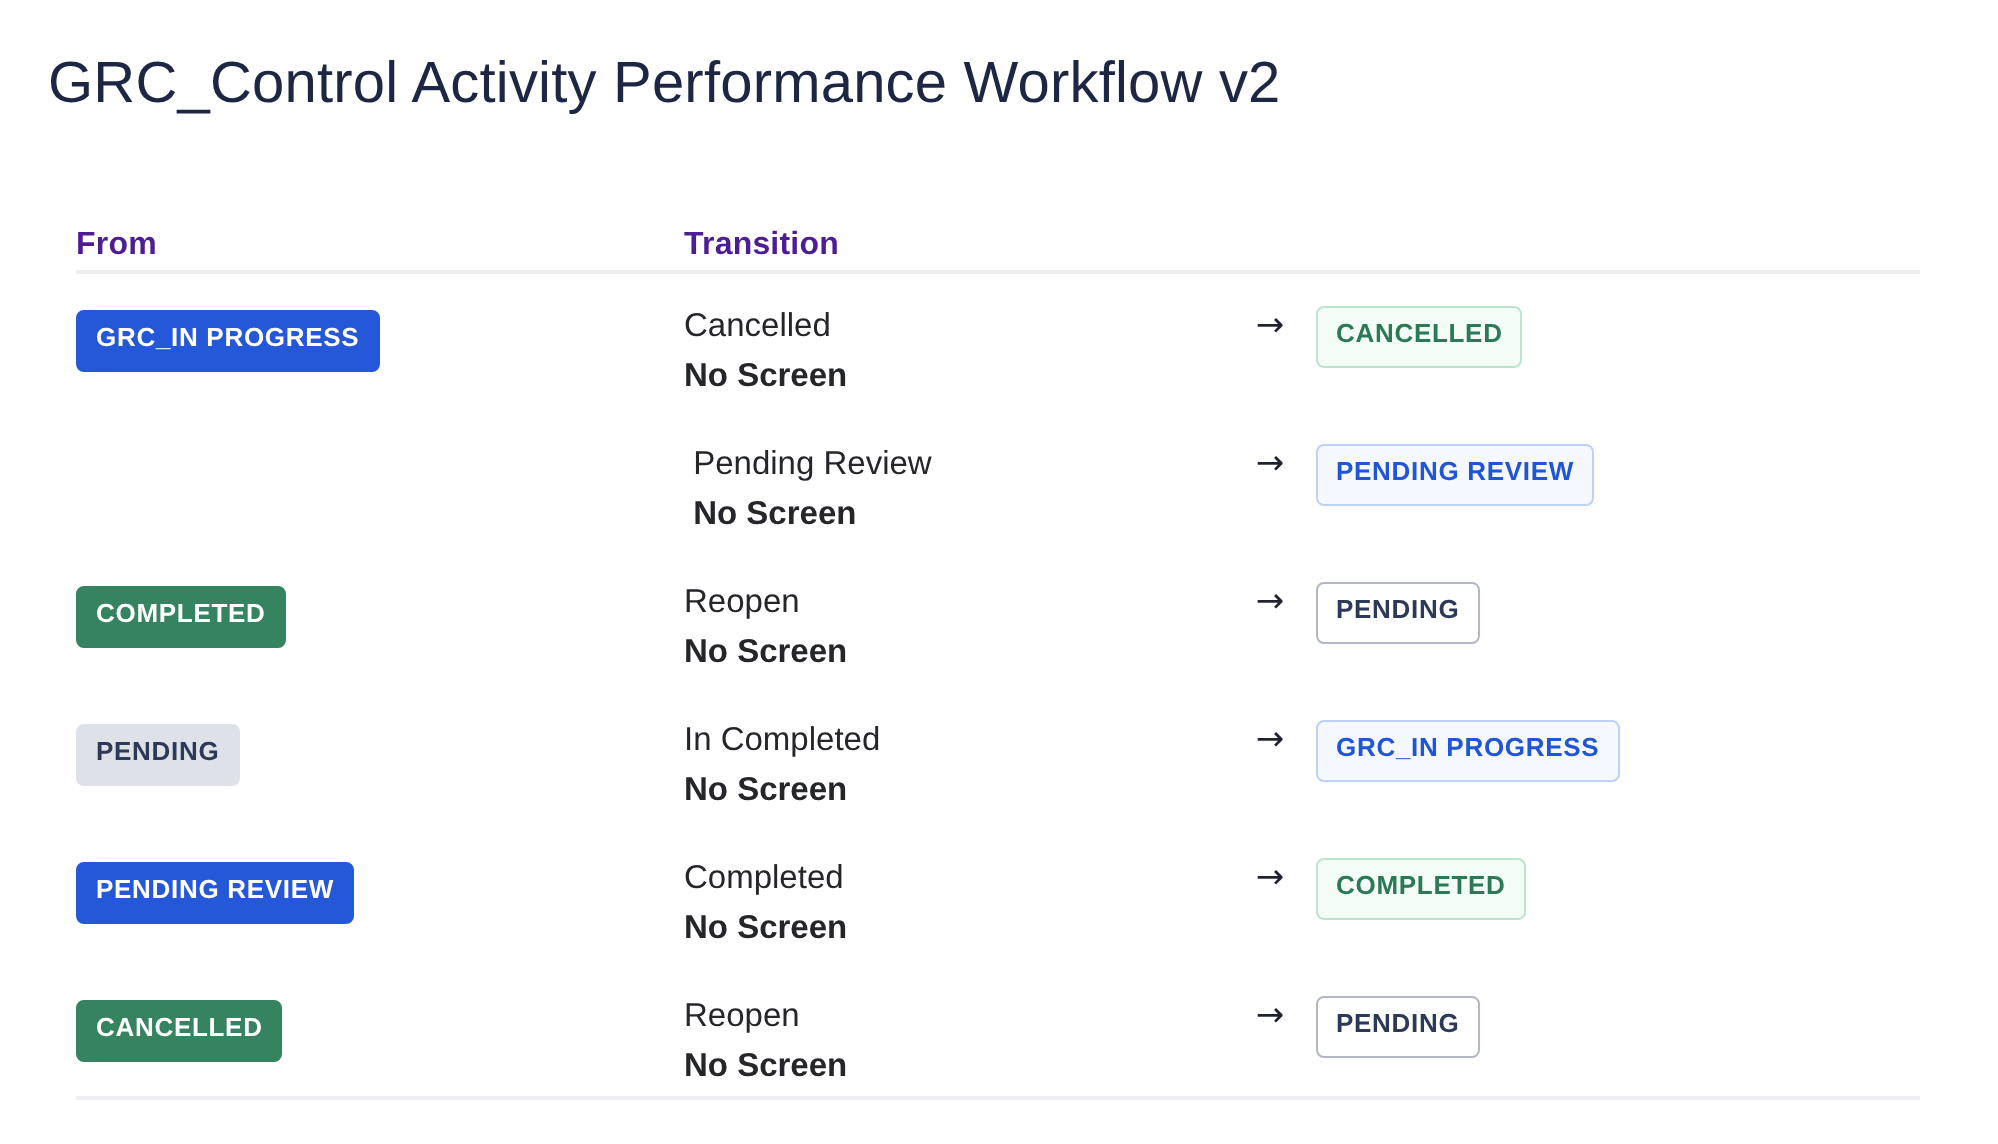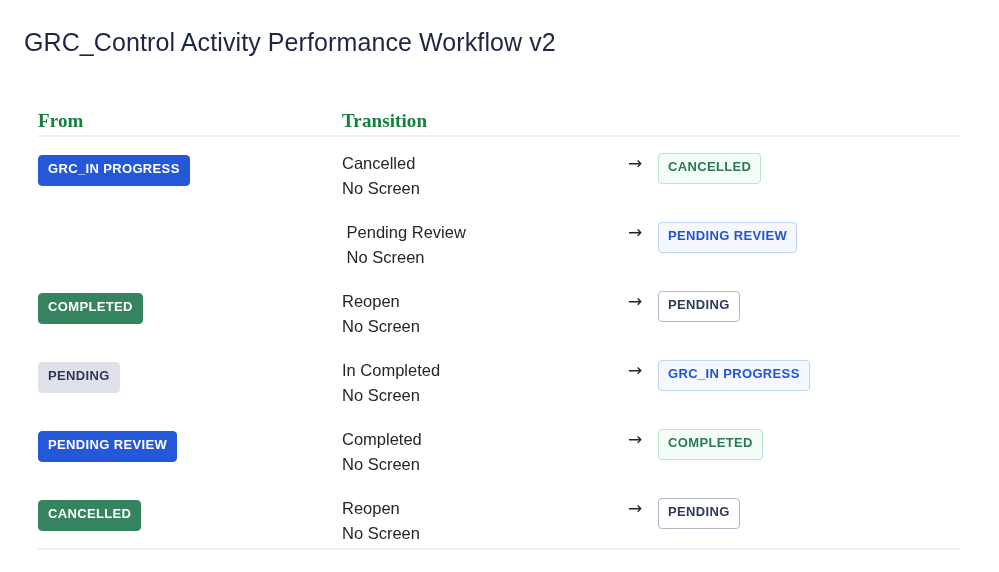--- a/index.html
+++ b/index.html
@@ -20,21 +20,21 @@
     width: 999px;
     height: 572px;
     box-sizing: border-box;
   }
 
   
   .page-title {
     position: absolute;
     left: 24px;
     top: 26px;
-    font-size: 25px;
+    font-size: 29px;
     line-height: 32px;
     font-weight: 400;
     color: #1d2642;
     letter-spacing: 0.1px;
     white-space: nowrap;
   }
 
   
   .wf-table {
     position: absolute;
@@ -48,25 +48,24 @@
     align-items: flex-end;
     height: 28px;
     border-bottom: 2px solid #eceef1;
     padding-bottom: 3px;
   }
   .wf-head .col-from   { width: 304px; }
   .wf-head .col-trans  { width: 316px; margin-top: 17px; }
   .wf-head .col-to     { flex: 1; }
 
   .col-label {
-    font-size: 19px;
+    font-size: 16px;
     font-weight: 700;
-    color: #15803d;
+    color: #4c1d95;
     letter-spacing: 0.1px;
-    font-family: Liberation Serif, serif;
   }
 
   .wf-row {
     display: flex;
     align-items: flex-start;
     min-height: 69px;
   }
   .wf-row .cell-from {
     width: 304px;
     padding-top: 18px;
@@ -93,20 +92,21 @@
     font-size: 16.5px;
     line-height: 25px;
     color: #25262a;
     white-space: pre;
   }
   .trans-screen {
     font-size: 16.5px;
     line-height: 25px;
     color: #25262a;
     white-space: pre;
+    font-weight: bold;
   }
 
   .arrow-glyph {
     display: inline-block;
     font-size: 17px;
     line-height: 25px;
     color: #1f2330;
     font-family: "DejaVu Sans", sans-serif;
   }
 

